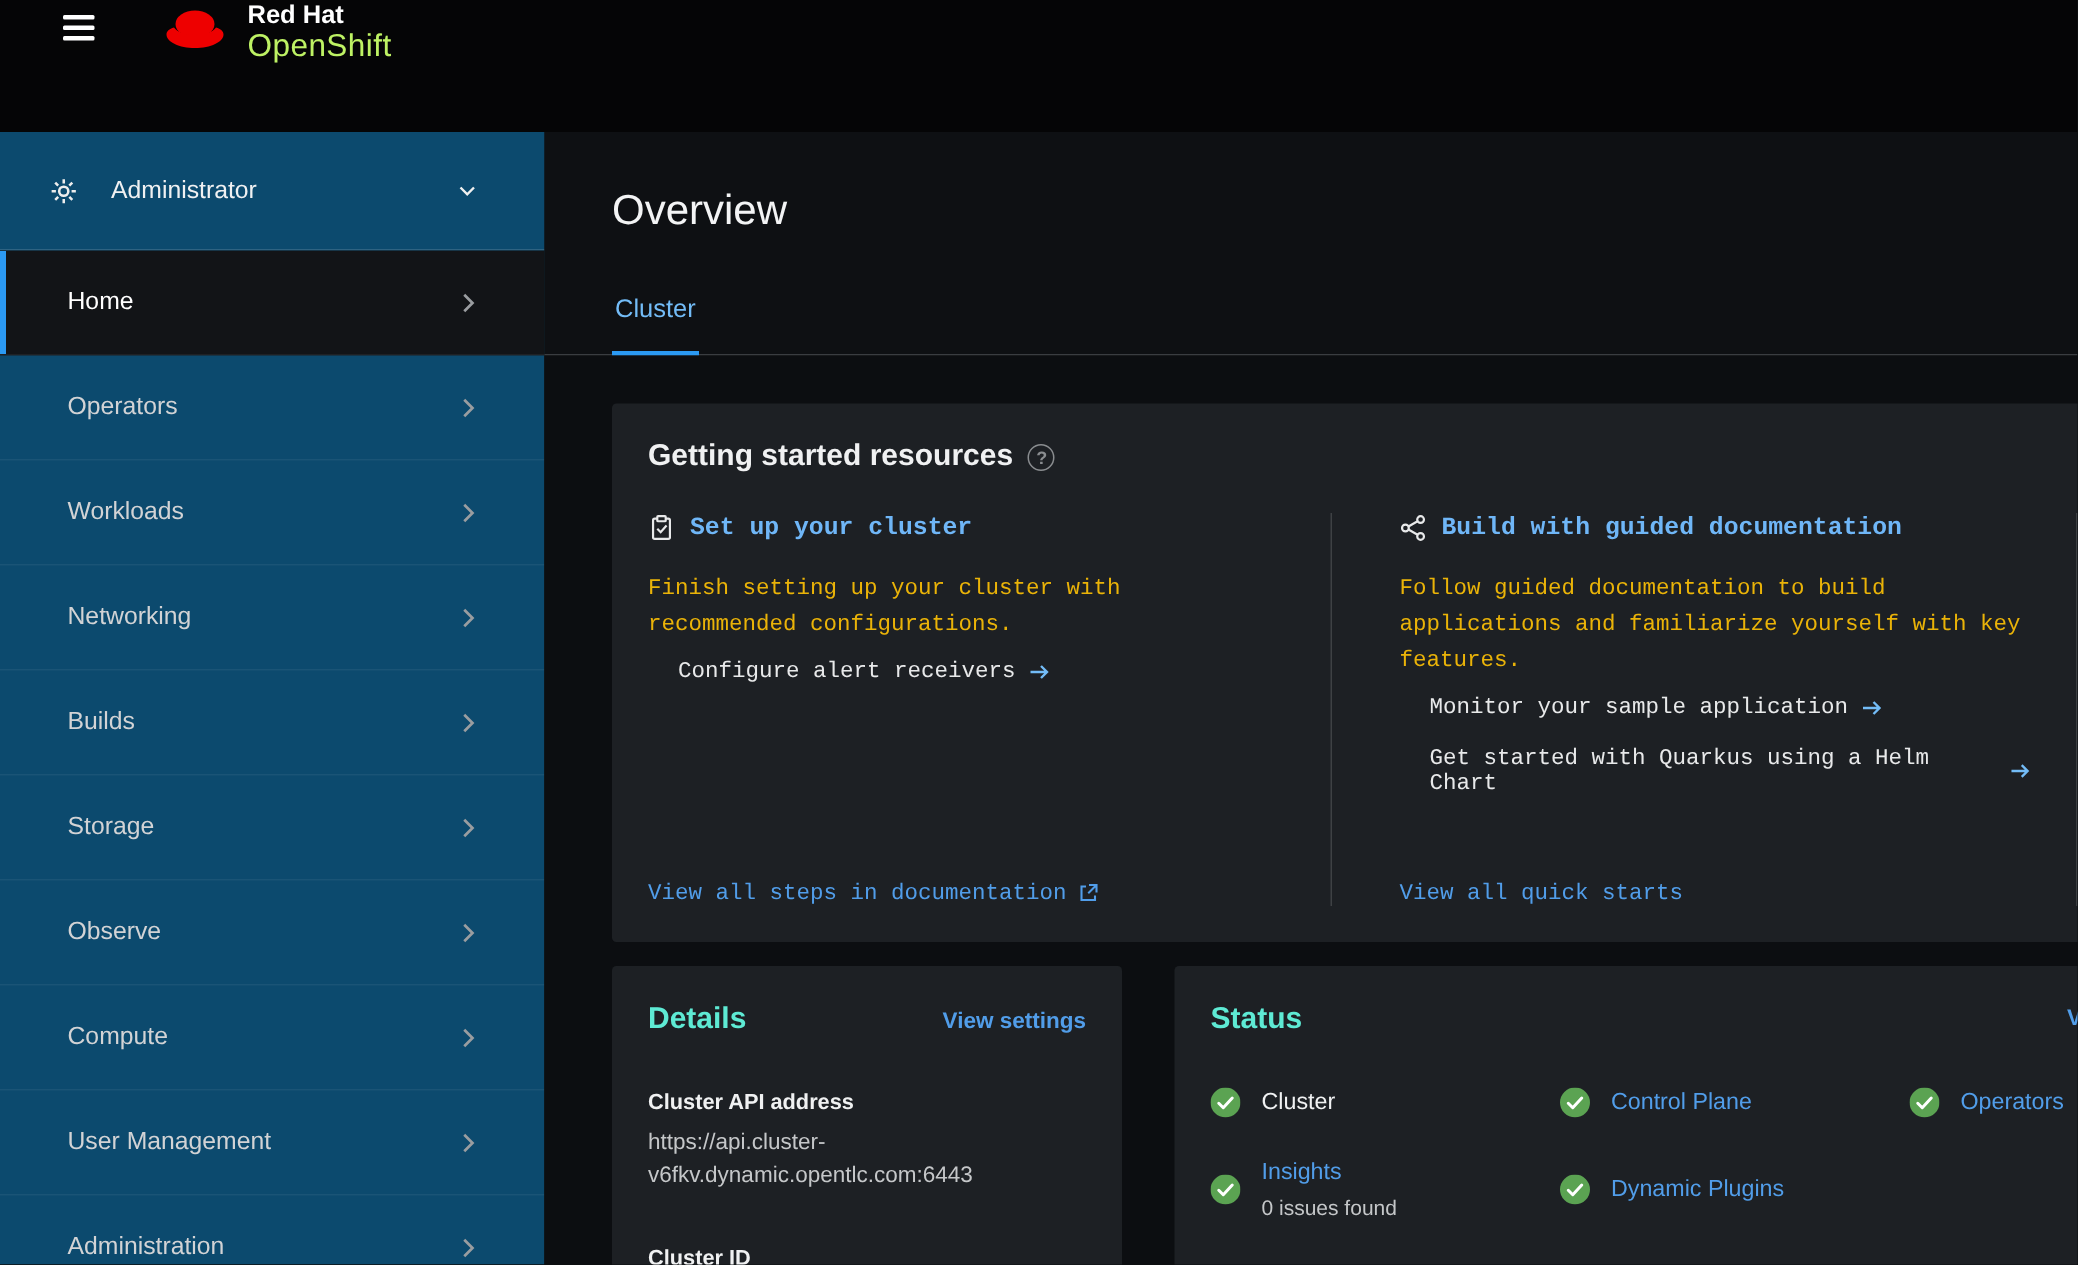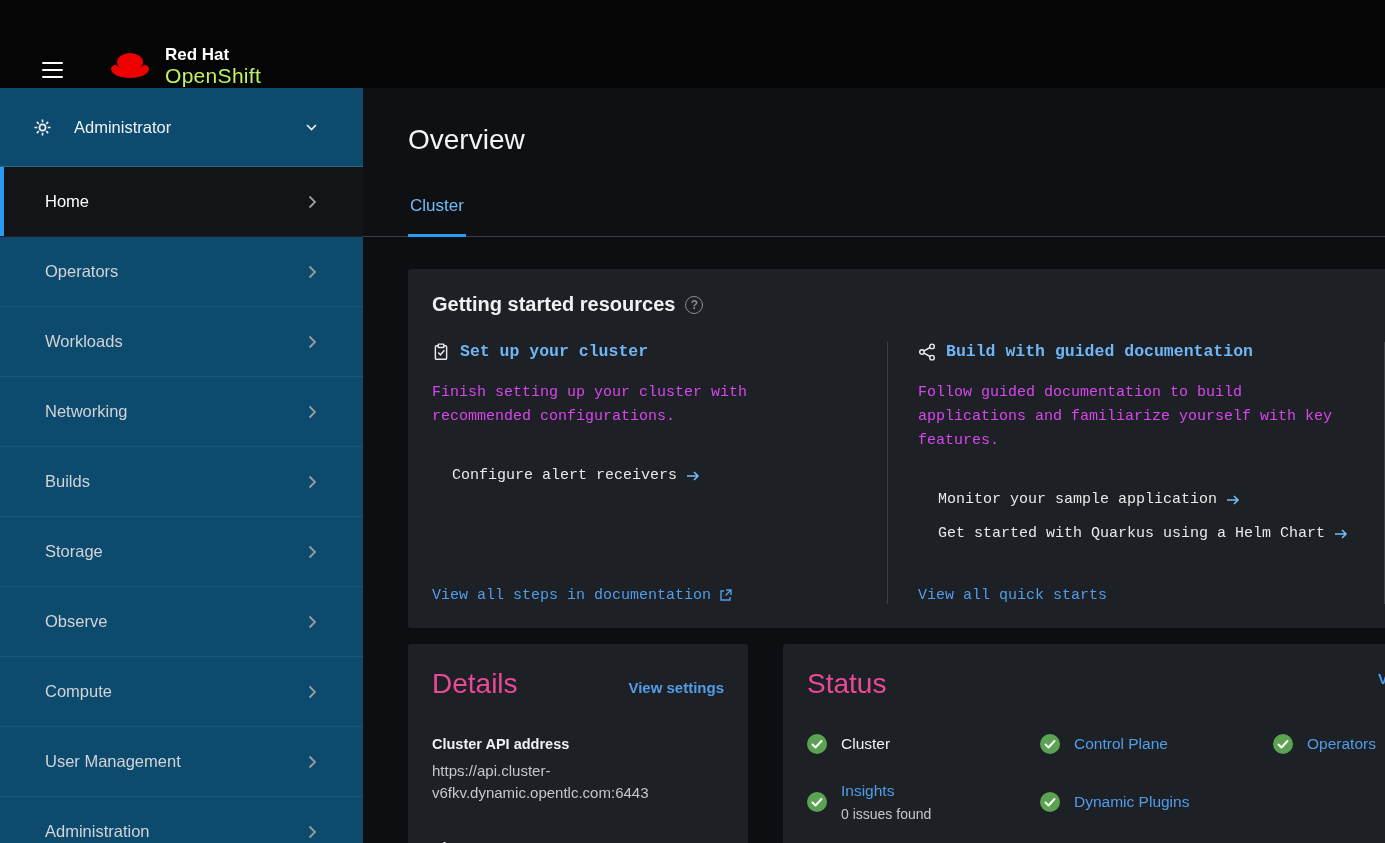--- a/index.html
+++ b/index.html
@@ -1,21 +1,21 @@
 <!DOCTYPE html>
 <html><head>
 <meta charset="utf-8">
 <style>
   * { margin:0; padding:0; box-sizing:border-box; }
   html,body { width:1385px; height:843px; overflow:hidden; background:#0e1013;
               font-family:"Liberation Sans", sans-serif; }
   .page { position:relative; width:1385px; height:843px; }
 
   
-  .masthead { height:88px; background:#050506; display:flex; align-items:flex-end; padding:0 24px; }
+  .masthead { height:88px; background:#050506; display:flex; align-items:flex-start; padding:0 24px; }
   .hamburger { background:none; border:none; cursor:pointer; padding:10px; margin-left:8px;
                display:flex; flex-direction:column; gap:4.5px; }
   .hamburger span { display:block; width:21px; height:2.5px; background:#ffffff; border-radius:1px; }
   .brand { display:flex; align-items:center; gap:12px; margin-left:34px; cursor:pointer; }
   .brand-text { display:flex; flex-direction:column; line-height:1.12; }
   .brand-top { color:#fff; font-weight:bold; font-size:17px; }
   .brand-bottom { color:#bef264; font-size:21px; font-weight:400; letter-spacing:.3px; }
 
   
   .layout { display:flex; height:755px; }
@@ -47,36 +47,36 @@
   
   .gs-card { width:1200px; padding:24px; display:flex; flex-direction:column; }
   .gs-title-row { display:flex; align-items:center; gap:10px; margin-bottom:26px; }
   .gs-title { color:#f0f1f2; font-size:20px; font-weight:600; }
   .help-icon { width:18px; height:18px; border-radius:50%; border:1.5px solid #8a8d90;
                color:#8a8d90; font-size:12px; font-weight:bold; display:flex; align-items:center;
                justify-content:center; cursor:pointer; }
   .gs-cols { display:flex; flex:1; }
   .gs-col { display:flex; flex-direction:column; min-height:262px;font-family:Liberation Mono, monospace; }
   .gs-col.c1 { width:455px; padding-right:30px; }
-  .gs-col.c2 { width:497px; padding-left:30px; padding-right:30px; border-left:1px solid rgba(255,255,255,.15); }
+  .gs-col.c2 { width:497px; padding-left:45px; padding-right:30px; border-left:1px solid rgba(255,255,255,.15); }
   .gs-col.c3 { flex:1; border-left:1px solid rgba(255,255,255,.15); }
   .gs-col-head { display:flex; align-items:center; gap:10px; margin-bottom:20px; }
   .gs-col-title { font-size:16.5px; font-weight:600; color:#6fb6f7; cursor:pointer; }
-  .gs-desc { color:#d946ef; font-size:15px; line-height:1.6; margin-bottom:38px; max-width:420px; }
+  .gs-desc { color:#eab308; font-size:15px; line-height:1.6; margin-bottom:10px; max-width:420px; }
   .gs-link { color:#e8e9ea; font-size:15px; margin:0 0 17px 20px; display:flex; align-items:center;
              gap:9px; cursor:pointer; }
   .gs-footer { margin-top:auto; color:#519de9; font-size:15px; display:flex; align-items:center;
                gap:8px; cursor:pointer; }
 
   
   .cards-row { display:flex; margin-top:16px; }
   .details-card { width:340px; height:280px; padding:24px; flex:none; }
   .status-card { width:760px; height:280px; padding:24px; margin-left:35px; flex:none; position:relative; }
   .card-head { display:flex; justify-content:space-between; align-items:baseline; }
-  .card-title { color:#ec4899; font-size:28px; font-weight:400; }
+  .card-title { color:#5eead4; font-size:20px; font-weight:700; }
   .link { color:#519de9; font-size:15px; cursor:pointer; text-decoration:none;font-weight:bold; }
   .field-label { color:#f0f1f2; font-weight:bold; font-size:14.5px; margin-top:36px; }
   .field-value { color:#c5c7c9; font-size:15px; margin-top:8px; line-height:1.45;
                  overflow-wrap:break-word; }
   .status-grid { display:grid; grid-template-columns:233px 233px 1fr; margin-top:34px; row-gap:28px; }
   .status-item { display:flex; align-items:center; gap:14px; }
   .status-label { font-size:15.5px; color:#f0f1f2; }
   .status-label.as-link { color:#519de9; cursor:pointer; }
   .status-sub { color:#c5c7c9; font-size:14px; margin-top:6px; }
   .view-alerts { position:absolute; left:595px; top:26px; white-space:nowrap; }

